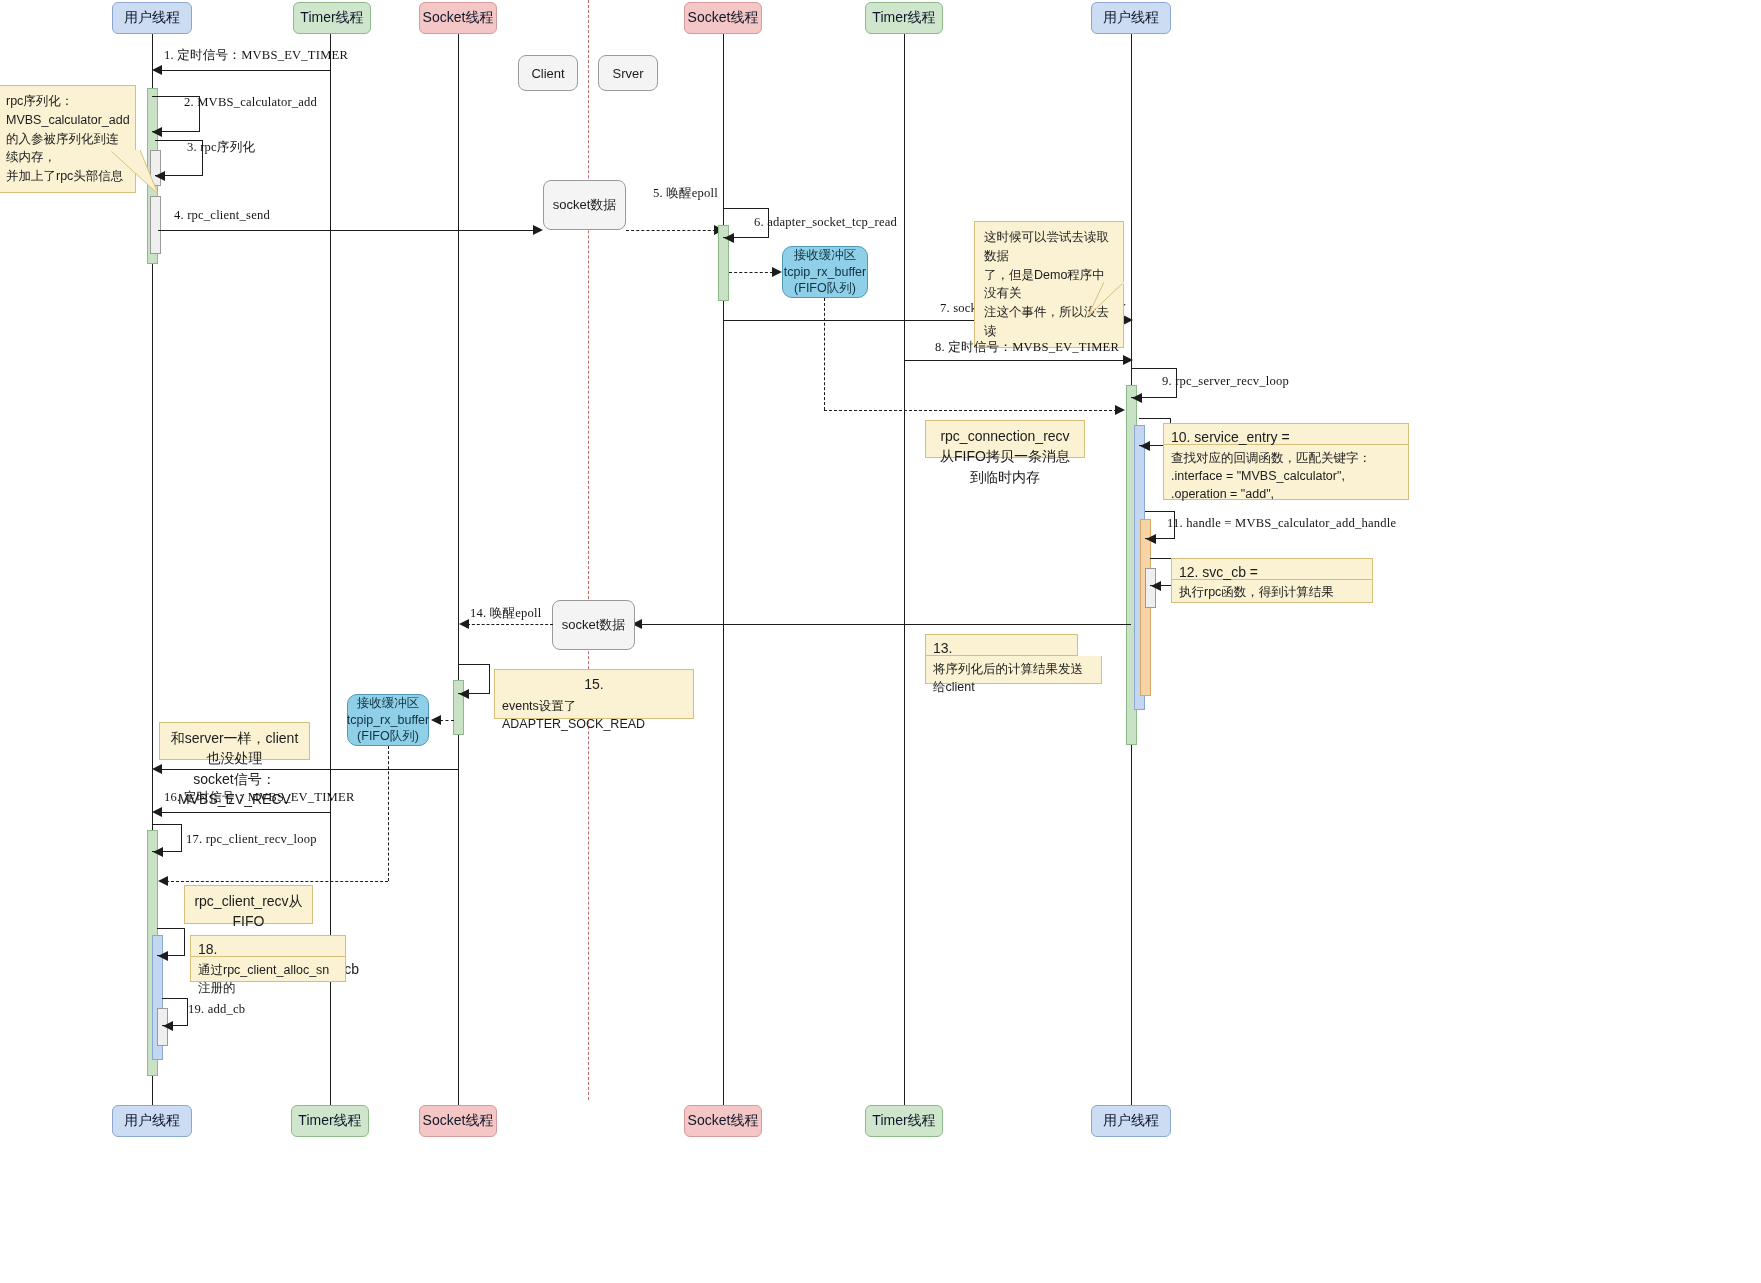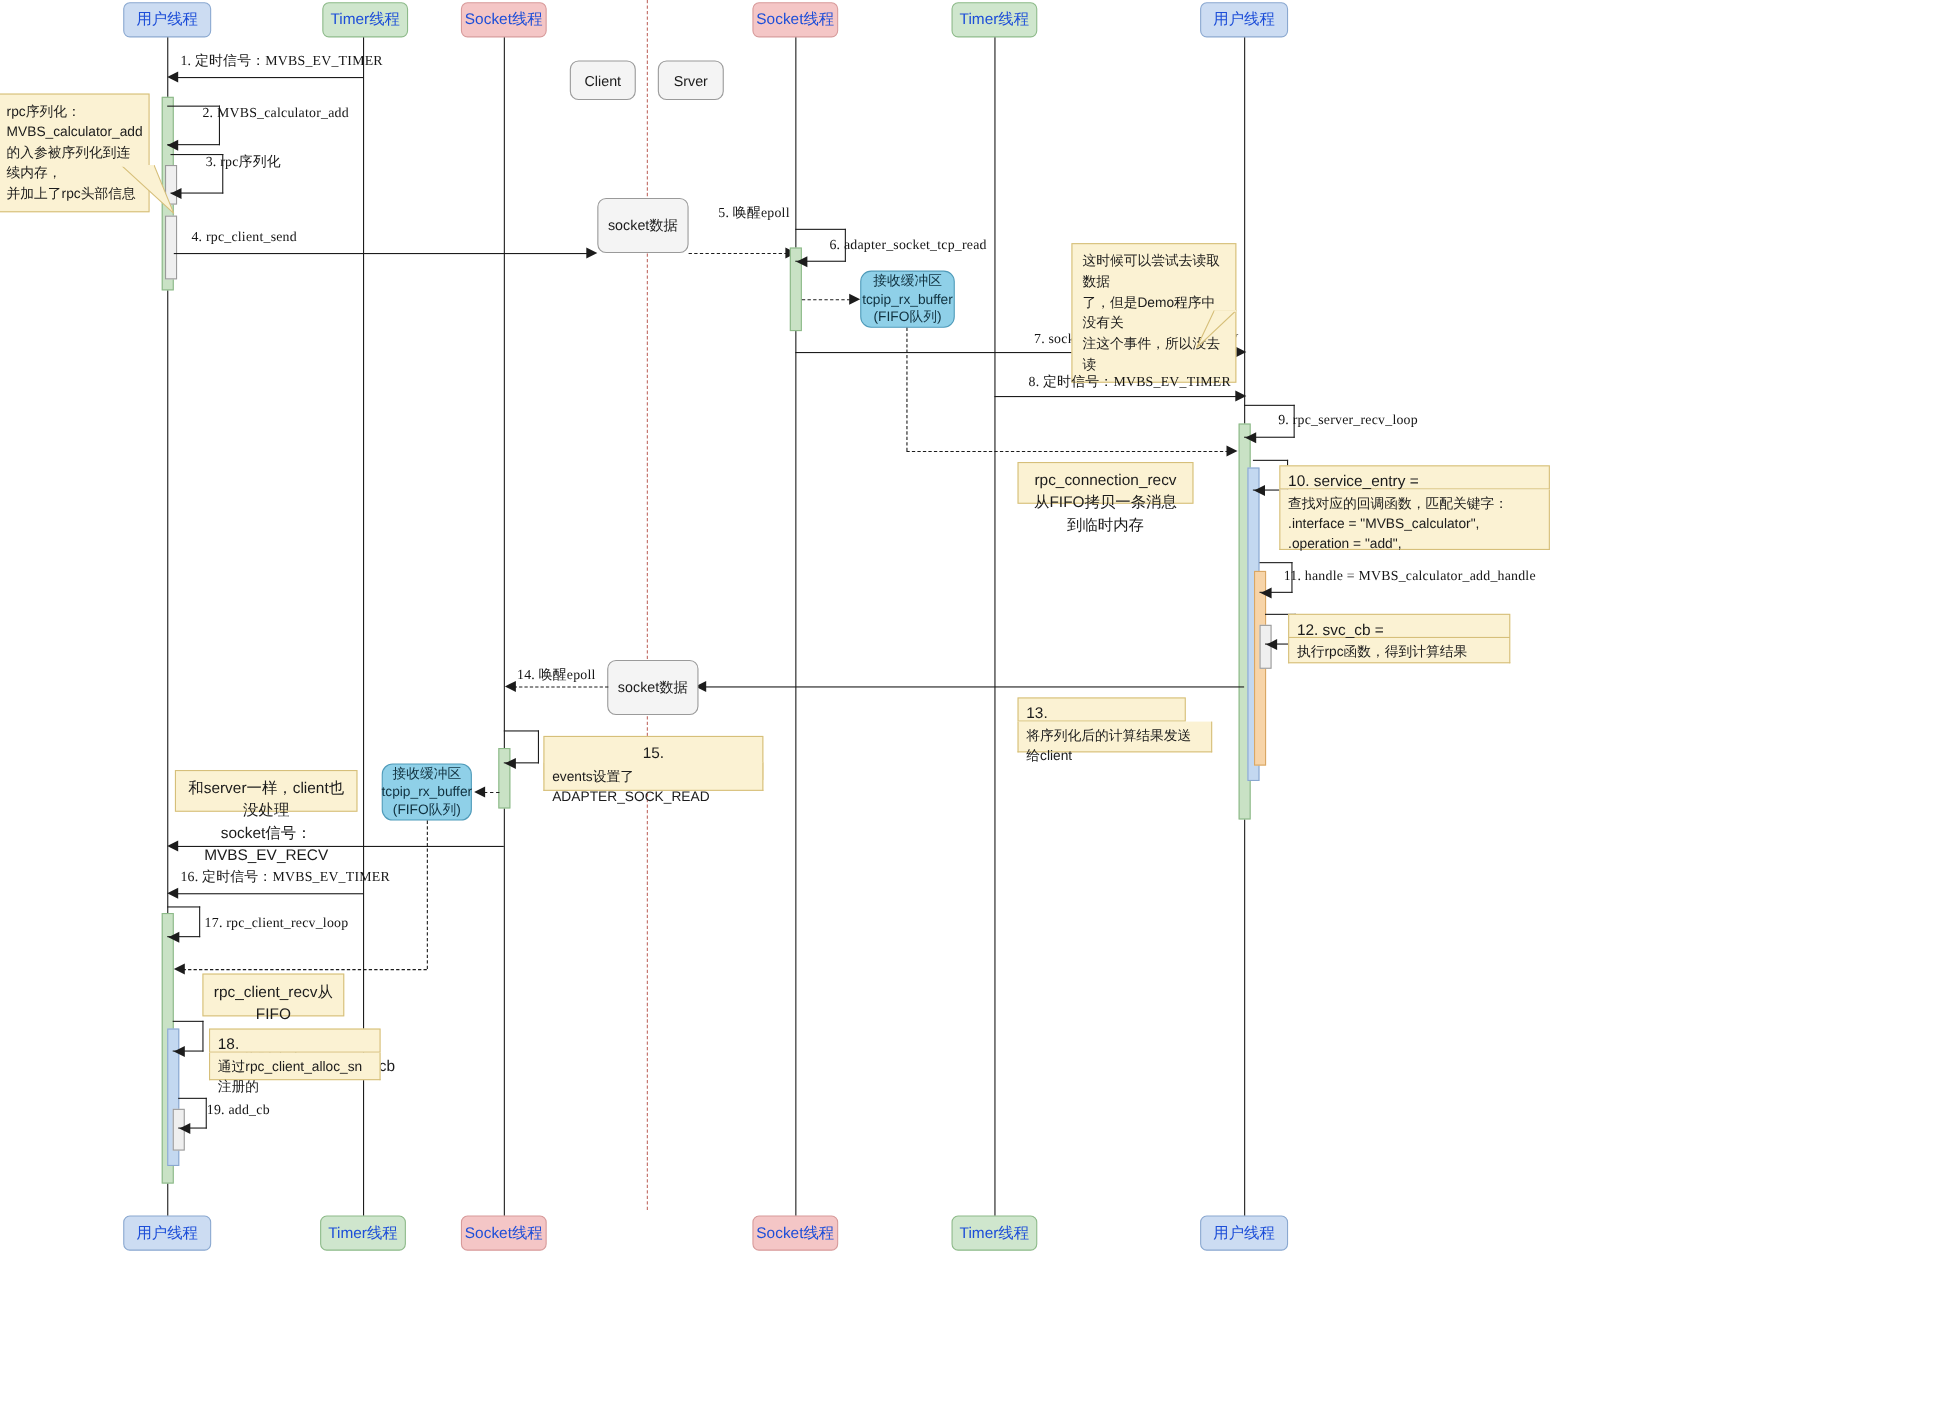--- a/index.html
+++ b/index.html
@@ -1,21 +1,21 @@
 <!DOCTYPE html>
 <html><head>
 <meta charset="utf-8">
 <style>
   html,body{margin:0;padding:0;background:#ffffff;}
   body{font-family:"Liberation Sans","DejaVu Sans",sans-serif;}
   #canvas{position:relative;width:1761px;height:1283px;background:#fff;overflow:hidden;}
 
   
   .actor{position:absolute;box-sizing:border-box;border-radius:6px;display:flex;
-         align-items:center;justify-content:center;font-size:14px;color:#1d4ed8;
+         align-items:center;justify-content:center;font-size:14px;color:#0f172a;
          border:1px solid #8a8a8a;}
   .actor.user{background:#ccdcf2;border-color:#8aa8d0;}
   .actor.timer{background:#cfe6cd;border-color:#8dba89;}
   .actor.socket{background:#f4c6c6;border-color:#d79a9a;}
 
   
   .lifeline{position:absolute;width:0;border-left:1.3px solid #1c1c1c;}
 
   
   .act{position:absolute;box-sizing:border-box;border:1px solid #9a9a9a;}
@@ -271,21 +271,21 @@
   </div>
 
   <div class="bbox" style="left:347px;top:694px;width:82px;height:52px;">
     <div>接收缓冲区</div>
     <div>tcpip_rx_buffer</div>
     <div>(FIFO队列)</div>
   </div>
   <div class="hline dash" style="left:440px;top:720px;width:14px;"></div>
   <div class="arrow left" style="left:431px;top:715px;"></div>
 
-  <div class="note center" style="left:159px;top:700px;width:166px;height:38px;">
+  <div class="note center" style="left:159px;top:722px;width:151px;height:38px;">
     <div>和server一样，client也没处理</div>
     <div>socket信号：MVBS_EV_RECV</div>
   </div>
 
   <div class="hline" style="left:158px;top:769px;width:300px;"></div>
   <div class="arrow left" style="left:152px;top:764px;"></div>
 
   <div class="msg mono" style="left:164px;top:789px;">16. 定时信号：MVBS_EV_TIMER</div>
   <div class="hline" style="left:158px;top:812px;width:172px;"></div>
   <div class="arrow left" style="left:152px;top:807px;"></div>

